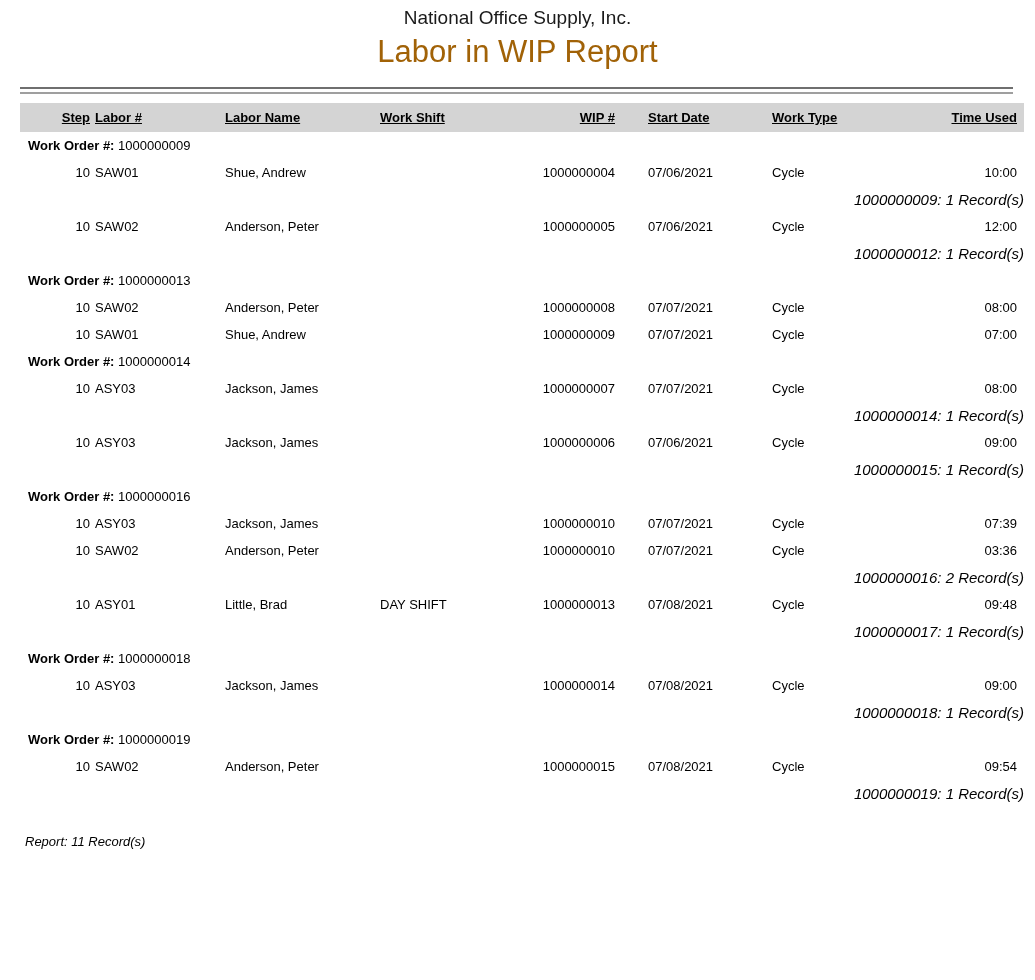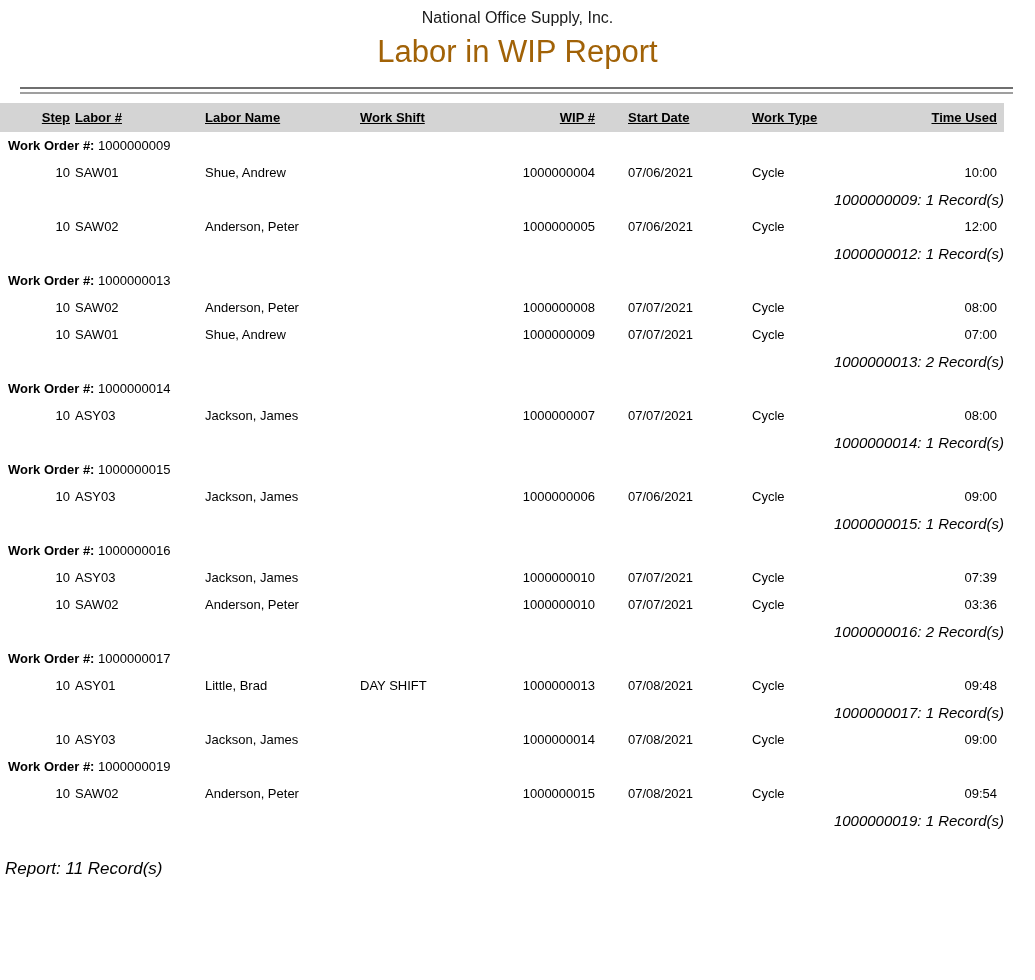--- a/index.html
+++ b/index.html
@@ -14,41 +14,41 @@
     position: relative;
     width: 1035px;
     height: 980px;
     background: #ffffff;
     color: var(--text);
     font-family: "Liberation Sans", sans-serif;
     overflow: hidden;
   }
   .company {
     padding-top: 8px;
-    font-size: 16px;
+    font-size: 19px;
     line-height: 20px;
     text-align: center;
     color: #1a1a1a;
   }
   .title {
     margin-top: 6px;
     font-size: 31px;
     line-height: 36px;
     text-align: center;
     font-weight: 400;
     color: #a16207;
   }
   .rule {
     margin: 17px 22px 0 20px;
     height: 7px;
     border-top: 2px solid var(--rule-dark);
     border-bottom: 2px solid var(--rule-light);
     background: #ffffff;
   }
-  .content { width: 1004px; }
+  .content { margin-left: 20px; width: 1004px; }
   .grid {
     display: grid;
     grid-template-columns: 70px 123px 167px 148px 87px 153px 162px 94px;
   }
   .header-band {
     margin-top: 9px;
     height: 29px;
     background: var(--band);
     align-items: center;
     font-size: 13px;
@@ -79,21 +79,21 @@
     font-style: italic;
     font-size: 15px;
     white-space: nowrap;
     text-align: right;
   }
   .report-footer {
     margin-top: 21px;
     height: 27px; line-height: 27px;
     padding-left: 5px;
     font-style: italic;
-    font-size: 17px;
+    font-size: 13px;
   }
 </style>
 </head>
 <body>
 
 <div class="page">
 
   <div class="company">National Office Supply, Inc.</div>
   <div class="title">Labor in WIP Report</div>
 
@@ -170,21 +170,20 @@
     <span class="cell c-step">10</span>
     <span class="cell c-labor">SAW01</span>
     <span class="cell c-name">Shue, Andrew</span>
     <span class="cell c-shift"></span>
     <span class="cell c-wip">1000000009</span>
     <span class="cell c-date">07/07/2021</span>
     <span class="cell c-type">Cycle</span>
     <span class="cell c-time">07:00</span>
   </div>
 </div>
-    <div class="group-footer">1000000013: 2 Record(s)</div>
   </div>
 
   <div class="group">
     <div class="group-header">
       <span class="wo-label">Work Order #:</span>
       <span class="wo-number">1000000014</span>
     </div>
     <div class="rows">
   <div class="grid data-row">
     <span class="cell c-step">10</span>
@@ -194,24 +193,20 @@
     <span class="cell c-wip">1000000007</span>
     <span class="cell c-date">07/07/2021</span>
     <span class="cell c-type">Cycle</span>
     <span class="cell c-time">08:00</span>
   </div>
 </div>
     <div class="group-footer">1000000014: 1 Record(s)</div>
   </div>
 
   <div class="group">
-    <div class="group-header">
-      <span class="wo-label">Work Order #:</span>
-      <span class="wo-number">1000000015</span>
-    </div>
     <div class="rows">
   <div class="grid data-row">
     <span class="cell c-step">10</span>
     <span class="cell c-labor">ASY03</span>
     <span class="cell c-name">Jackson, James</span>
     <span class="cell c-shift"></span>
     <span class="cell c-wip">1000000006</span>
     <span class="cell c-date">07/06/2021</span>
     <span class="cell c-type">Cycle</span>
     <span class="cell c-time">09:00</span>
@@ -245,52 +240,53 @@
     <span class="cell c-wip">1000000010</span>
     <span class="cell c-date">07/07/2021</span>
     <span class="cell c-type">Cycle</span>
     <span class="cell c-time">03:36</span>
   </div>
 </div>
     <div class="group-footer">1000000016: 2 Record(s)</div>
   </div>
 
   <div class="group">
-    <div class="group-header">
-      <span class="wo-label">Work Order #:</span>
-      <span class="wo-number">1000000017</span>
-    </div>
     <div class="rows">
   <div class="grid data-row">
     <span class="cell c-step">10</span>
     <span class="cell c-labor">ASY01</span>
     <span class="cell c-name">Little, Brad</span>
     <span class="cell c-shift">DAY SHIFT</span>
     <span class="cell c-wip">1000000013</span>
     <span class="cell c-date">07/08/2021</span>
     <span class="cell c-type">Cycle</span>
     <span class="cell c-time">09:48</span>
   </div>
 </div>
     <div class="group-footer">1000000017: 1 Record(s)</div>
   </div>
 
   <div class="group">
+    <div class="group-header">
+      <span class="wo-label">Work Order #:</span>
+      <span class="wo-number">1000000018</span>
+    </div>
     <div class="rows">
   <div class="grid data-row">
     <span class="cell c-step">10</span>
     <span class="cell c-labor">ASY03</span>
     <span class="cell c-name">Jackson, James</span>
     <span class="cell c-shift"></span>
     <span class="cell c-wip">1000000014</span>
     <span class="cell c-date">07/08/2021</span>
     <span class="cell c-type">Cycle</span>
     <span class="cell c-time">09:00</span>
   </div>
 </div>
+    <div class="group-footer">1000000018: 1 Record(s)</div>
   </div>
 
   <div class="group">
     <div class="group-header">
       <span class="wo-label">Work Order #:</span>
       <span class="wo-number">1000000019</span>
     </div>
     <div class="rows">
   <div class="grid data-row">
     <span class="cell c-step">10</span>

